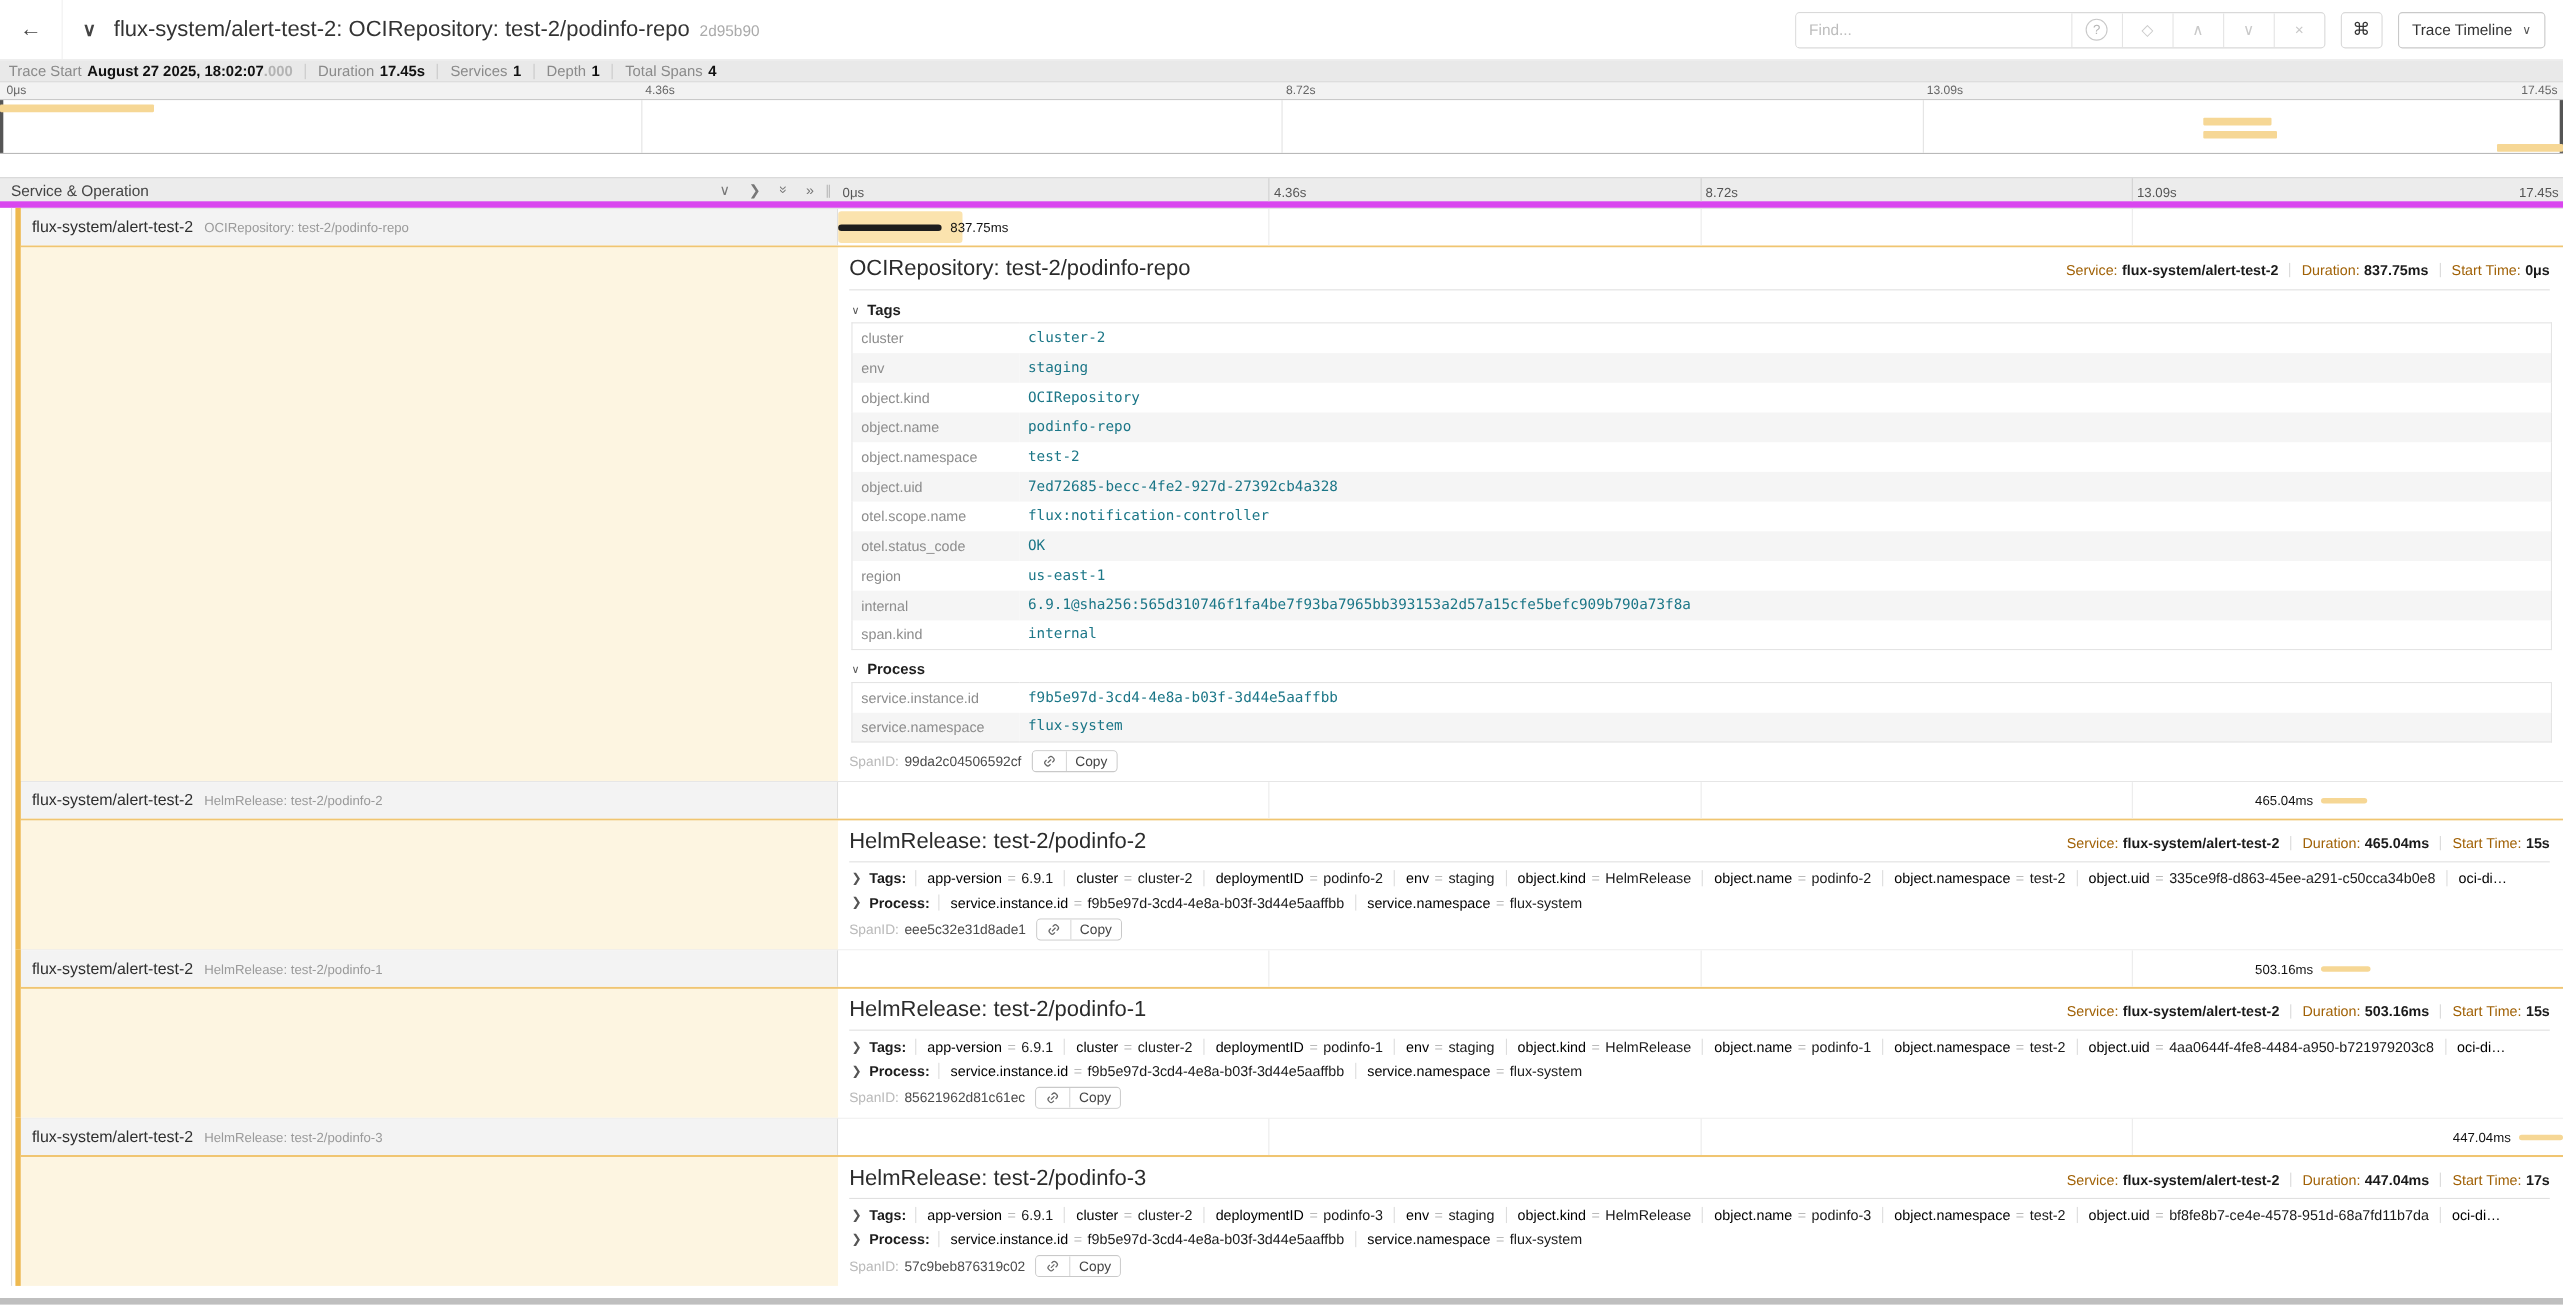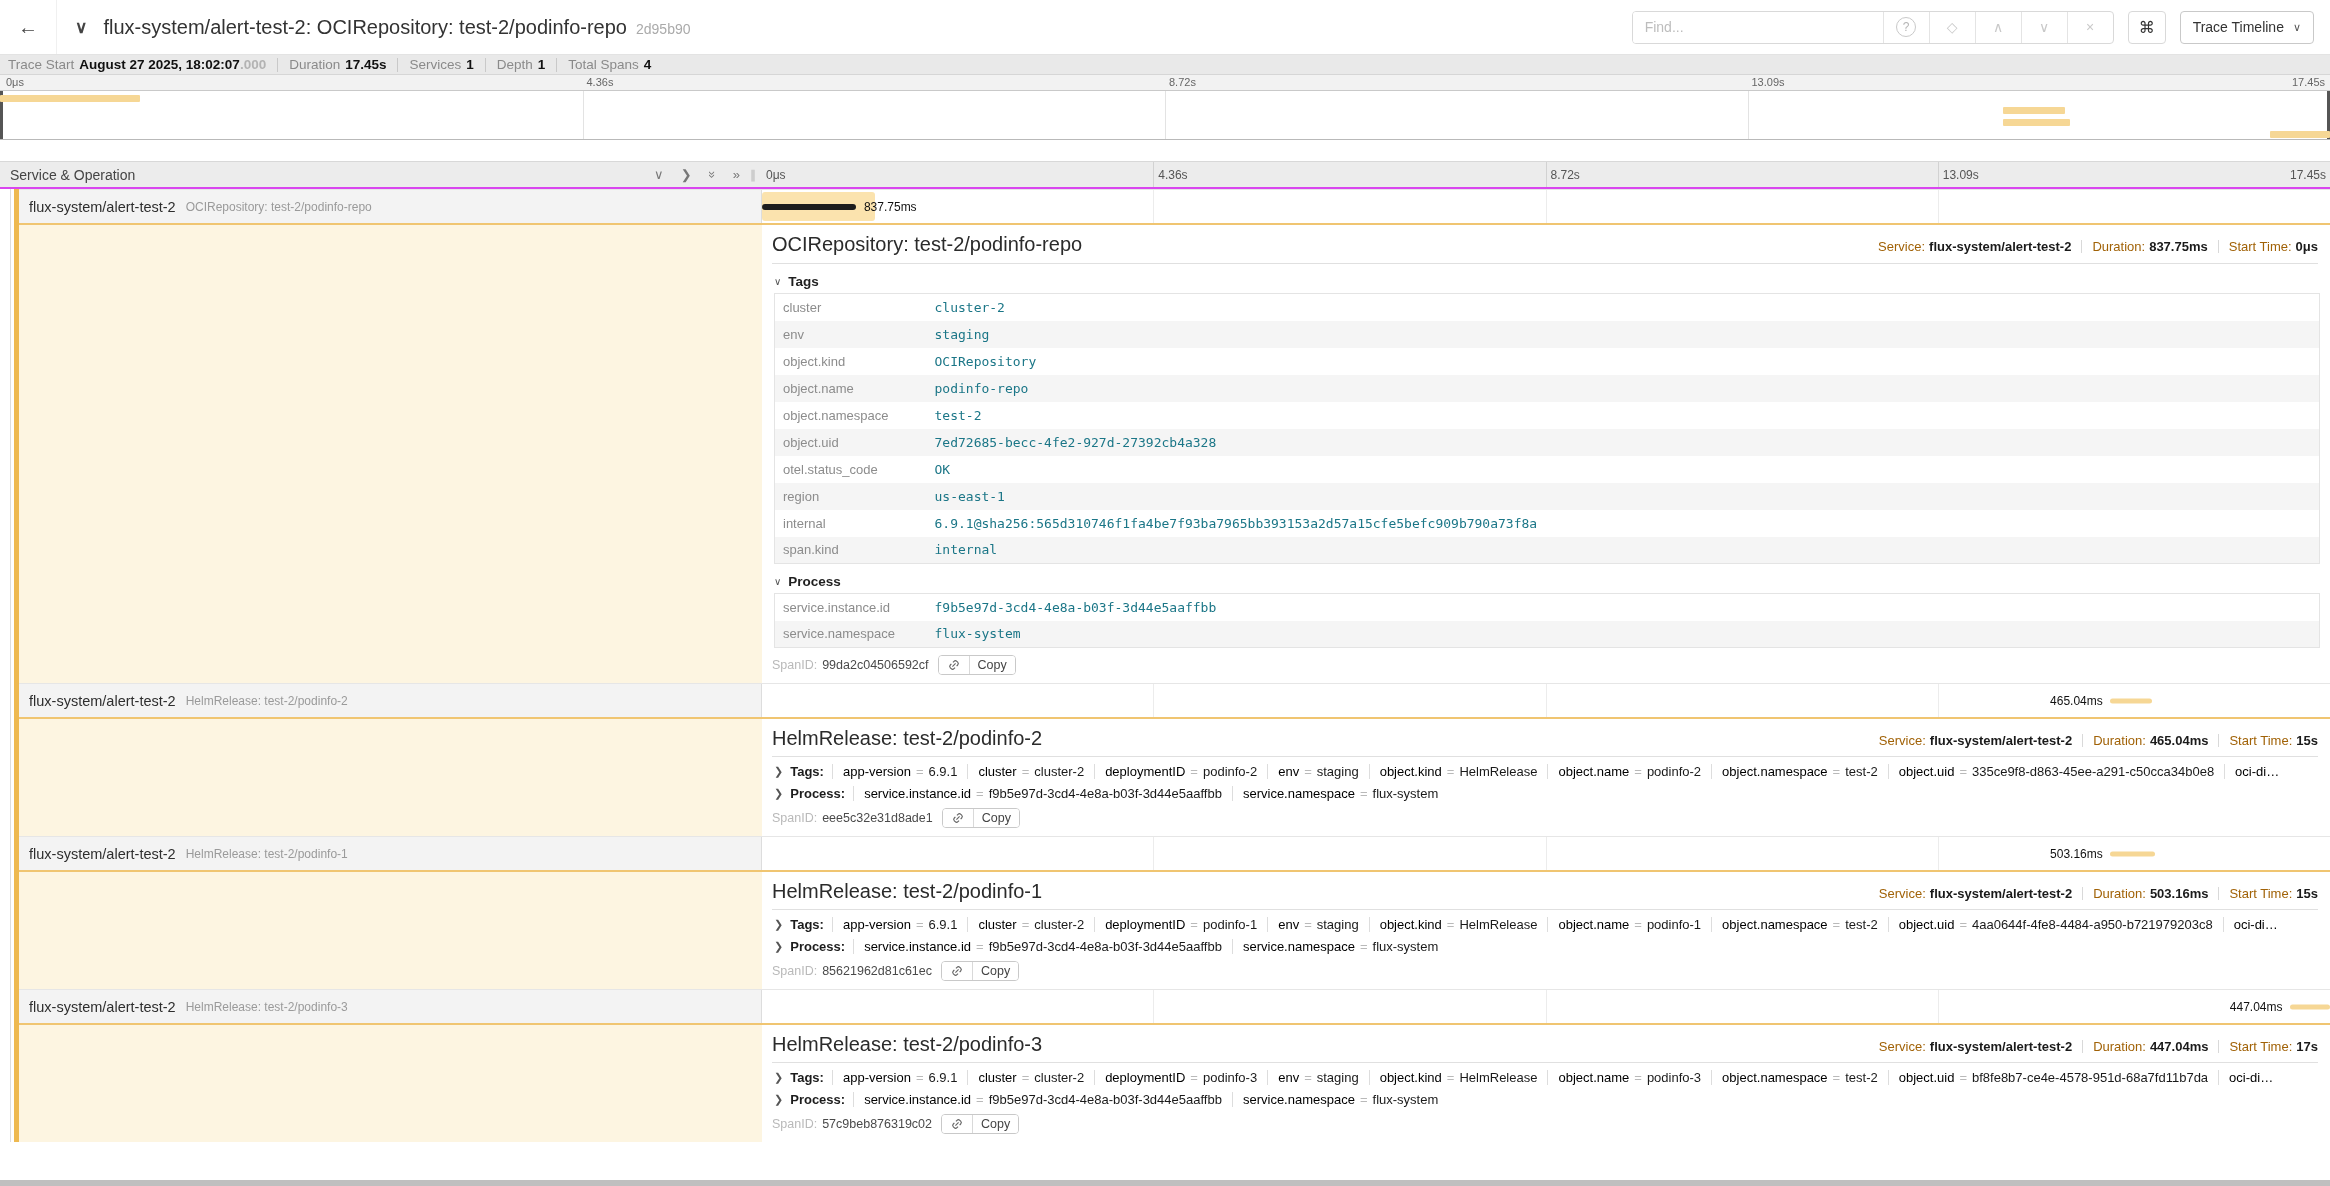--- a/index.html
+++ b/index.html
@@ -41,21 +41,21 @@
   .mmt{ position:absolute; top:1px;}
   .t0{ left:6px;} .t25{ left:calc(25% + 4px);} .t50{ left:calc(50% + 4px);} .t75{ left:calc(75% + 4px);} .t100{ right:5px;}
   .mm-canvas{ position:relative; height:50px; background:#fff; border-top:1px solid #c9c9c9; border-bottom:1px solid #b9b9b9;}
   .mm-q{ position:absolute; top:0; bottom:0; width:1px; background:#e3e3e3;}
   .mm-handle{ position:absolute; top:0; bottom:0; width:3px; background:#555;}
   .mm-bar{ position:absolute; height:7px; background:var(--bar); border-radius:1px;}
 
   .mm-gap{ height:21px; background:#fff; }
 
   
-  .ghead{ display:flex; height:28px; background:#ececec; border-top:1px solid #d8d8d8; border-bottom:2px solid #d946ef; font-size:12px; color:#555;}
+  .ghead{ display:flex; height:28px; background:#ececec; border-top:1px solid #d8d8d8; border-bottom:6px solid #d946ef; font-size:12px; color:#555;}
   .gh-left{ width:var(--leftcol); display:flex; align-items:center; padding:0 6px 0 10px;}
   .gh-label{ font-size:14px; color:#444; flex:1;}
   .gh-icons{ display:flex; align-items:center; gap:17px; margin-right:10px;}
   .gh-icons button{ color:#777; font-size:13px; padding:0;}
   .rot90{ display:inline-block; transform:rotate(90deg);}
   .gh-grip{ color:#b5b5b5; font-size:12px; cursor:col-resize;}
   .gh-right{ flex:1; display:flex; position:relative;}
   .gh-cell{ flex:1; border-left:1px solid #d2d2d2; padding:6px 0 0 4px;}
   .gh-cell:first-child{ border-left:none;}
   .gh-last{ position:absolute; right:4px; top:6px;}
@@ -258,20 +258,24 @@
               </tr>
               <tr>
                 <td class="kv-key">object.namespace</td>
                 <td class="kv-val">test-2</td>
               </tr>
               <tr>
                 <td class="kv-key">object.uid</td>
                 <td class="kv-val">7ed72685-becc-4fe2-927d-27392cb4a328</td>
               </tr>
               <tr>
+                <td class="kv-key">otel.scope.name</td>
+                <td class="kv-val">flux:notification-controller</td>
+              </tr>
+              <tr>
                 <td class="kv-key">otel.status_code</td>
                 <td class="kv-val">OK</td>
               </tr>
               <tr>
                 <td class="kv-key">region</td>
                 <td class="kv-val">us-east-1</td>
               </tr>
               <tr>
                 <td class="kv-key">internal</td>
                 <td class="kv-val">6.9.1@sha256:565d310746f1fa4be7f93ba7965bb393153a2d57a15cfe5befc909b790a73f8a</td>

